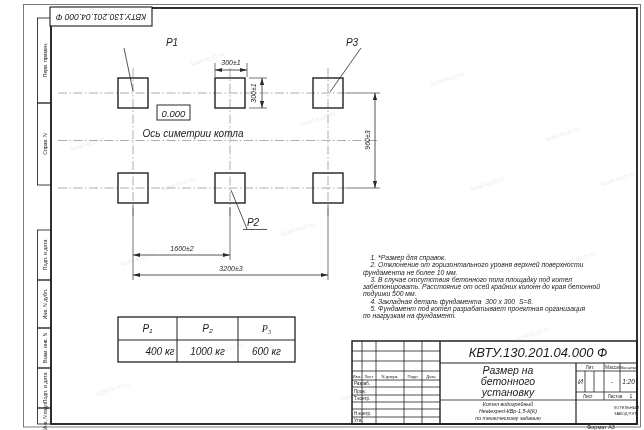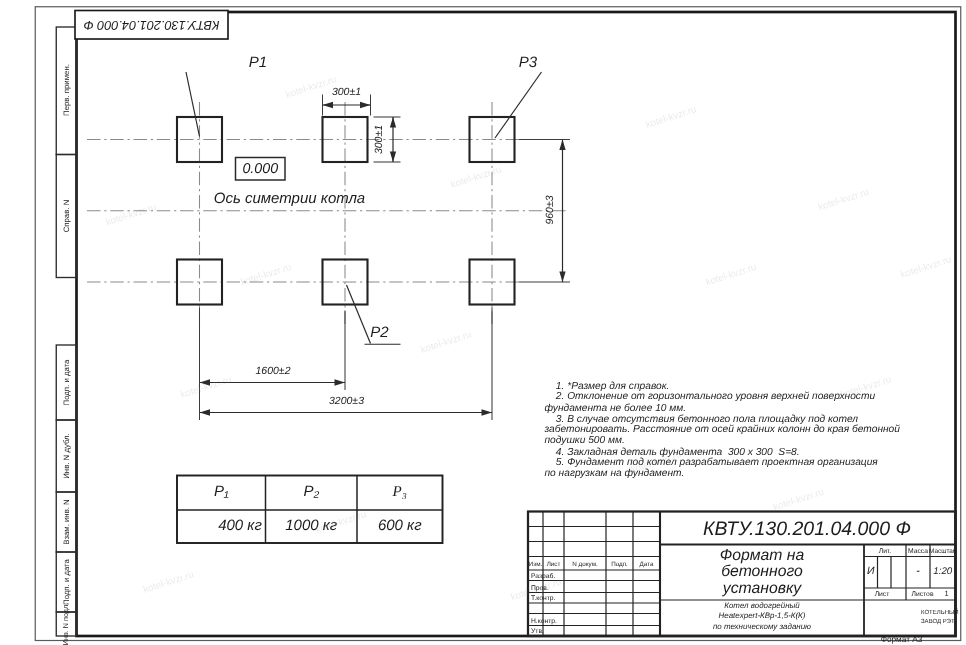--- a/index.html
+++ b/index.html
@@ -177,21 +177,21 @@
 по нагрузкам на фундамент.</div>
 
   <div class="t c" style="left:147.5px;top:328px;font-size:10px;">P₁</div>
   <div class="t c" style="left:207.5px;top:328px;font-size:10px;">P₂</div>
   <div class="t c" style="left:266.5px;top:328px;font-size:10px;font-family:Liberation Serif, serif;">P₃</div>
   <div class="t c" style="left:160px;top:351px;font-size:10px;">400 кг</div>
   <div class="t c" style="left:207.5px;top:351px;font-size:10px;">1000 кг</div>
   <div class="t c" style="left:266.5px;top:351px;font-size:10px;">600 кг</div>
 
   <div class="t c" style="left:538px;top:352px;font-size:13px;">КВТУ.130.201.04.000 Ф</div>
-  <div class="t c" style="left:508px;top:369.5px;font-size:10.5px;">Формат на</div>
+  <div class="t c" style="left:508px;top:369.5px;font-size:10.5px;">Размер на</div>
   <div class="t c" style="left:508px;top:381px;font-size:10.5px;">бетонного</div>
   <div class="t c" style="left:508px;top:392px;font-size:10.5px;">установку</div>
   <div class="t c" style="left:508px;top:404px;font-size:5.3px;">Котел водогрейный</div>
   <div class="t c" style="left:508px;top:411px;font-size:5.3px;">Heatexpert-КВр-1,5-К(К)</div>
   <div class="t c" style="left:508px;top:418px;font-size:5.3px;">по техническому заданию</div>
 
   <div class="t c up" style="left:357px;top:375.5px;font-size:4.2px;">Изм.</div>
   <div class="t c up" style="left:369px;top:375.5px;font-size:4.2px;">Лист</div>
   <div class="t c up" style="left:390px;top:375.5px;font-size:4.2px;">N докум.</div>
   <div class="t c up" style="left:413px;top:375.5px;font-size:4.2px;">Подп.</div>

